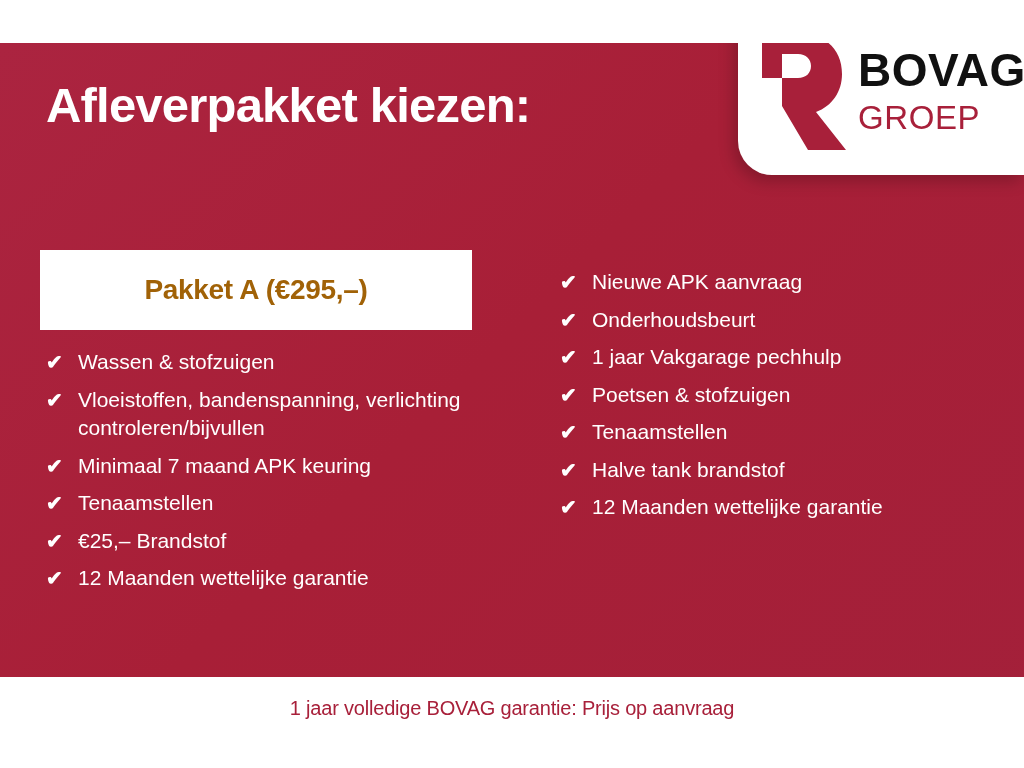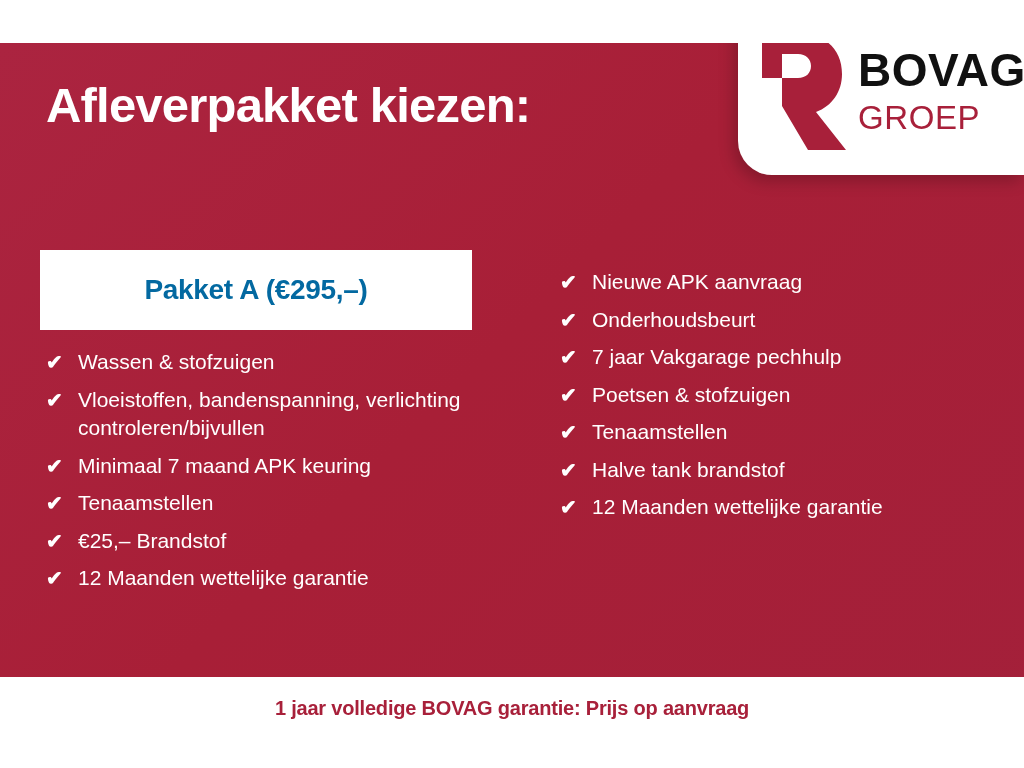--- a/index.html
+++ b/index.html
@@ -110,21 +110,21 @@
     background: #ffffff;
     height: 80px;
     display: flex;
     align-items: center;
     justify-content: center;
   }
 
   .package-title {
     font-size: 28px;
     font-weight: 700;
-    color: #0369a1;
+    color: #a16207;
     letter-spacing: -0.3px;
     white-space: nowrap;
   }
 
   .feature-list {
     list-style: none;
     margin-top: 18px;
     padding: 0;
   }
 
@@ -160,21 +160,21 @@
     background: #ffffff;
   }
 
   .footer-text {
     position: absolute;
     left: 0;
     top: 20px;
     width: 1024px;
     text-align: center;
     font-size: 20px;
-    font-weight: 700;
+    font-weight: 400;
     color: #a8203a;
     letter-spacing: -0.2px;
   }
 </style>
 </head>
 <body>
 
 <div class="slide">
 
   <div class="red-panel">
@@ -232,21 +232,21 @@
           <li class="feature-item">
             <span class="check-icon">✔</span>
             <span class="feature-text">Nieuwe APK aanvraag</span>
           </li>
           <li class="feature-item">
             <span class="check-icon">✔</span>
             <span class="feature-text">Onderhoudsbeurt</span>
           </li>
           <li class="feature-item">
             <span class="check-icon">✔</span>
-            <span class="feature-text">7 jaar Vakgarage pechhulp</span>
+            <span class="feature-text">1 jaar Vakgarage pechhulp</span>
           </li>
           <li class="feature-item">
             <span class="check-icon">✔</span>
             <span class="feature-text">Poetsen &amp; stofzuigen</span>
           </li>
           <li class="feature-item">
             <span class="check-icon">✔</span>
             <span class="feature-text">Tenaamstellen</span>
           </li>
           <li class="feature-item">

